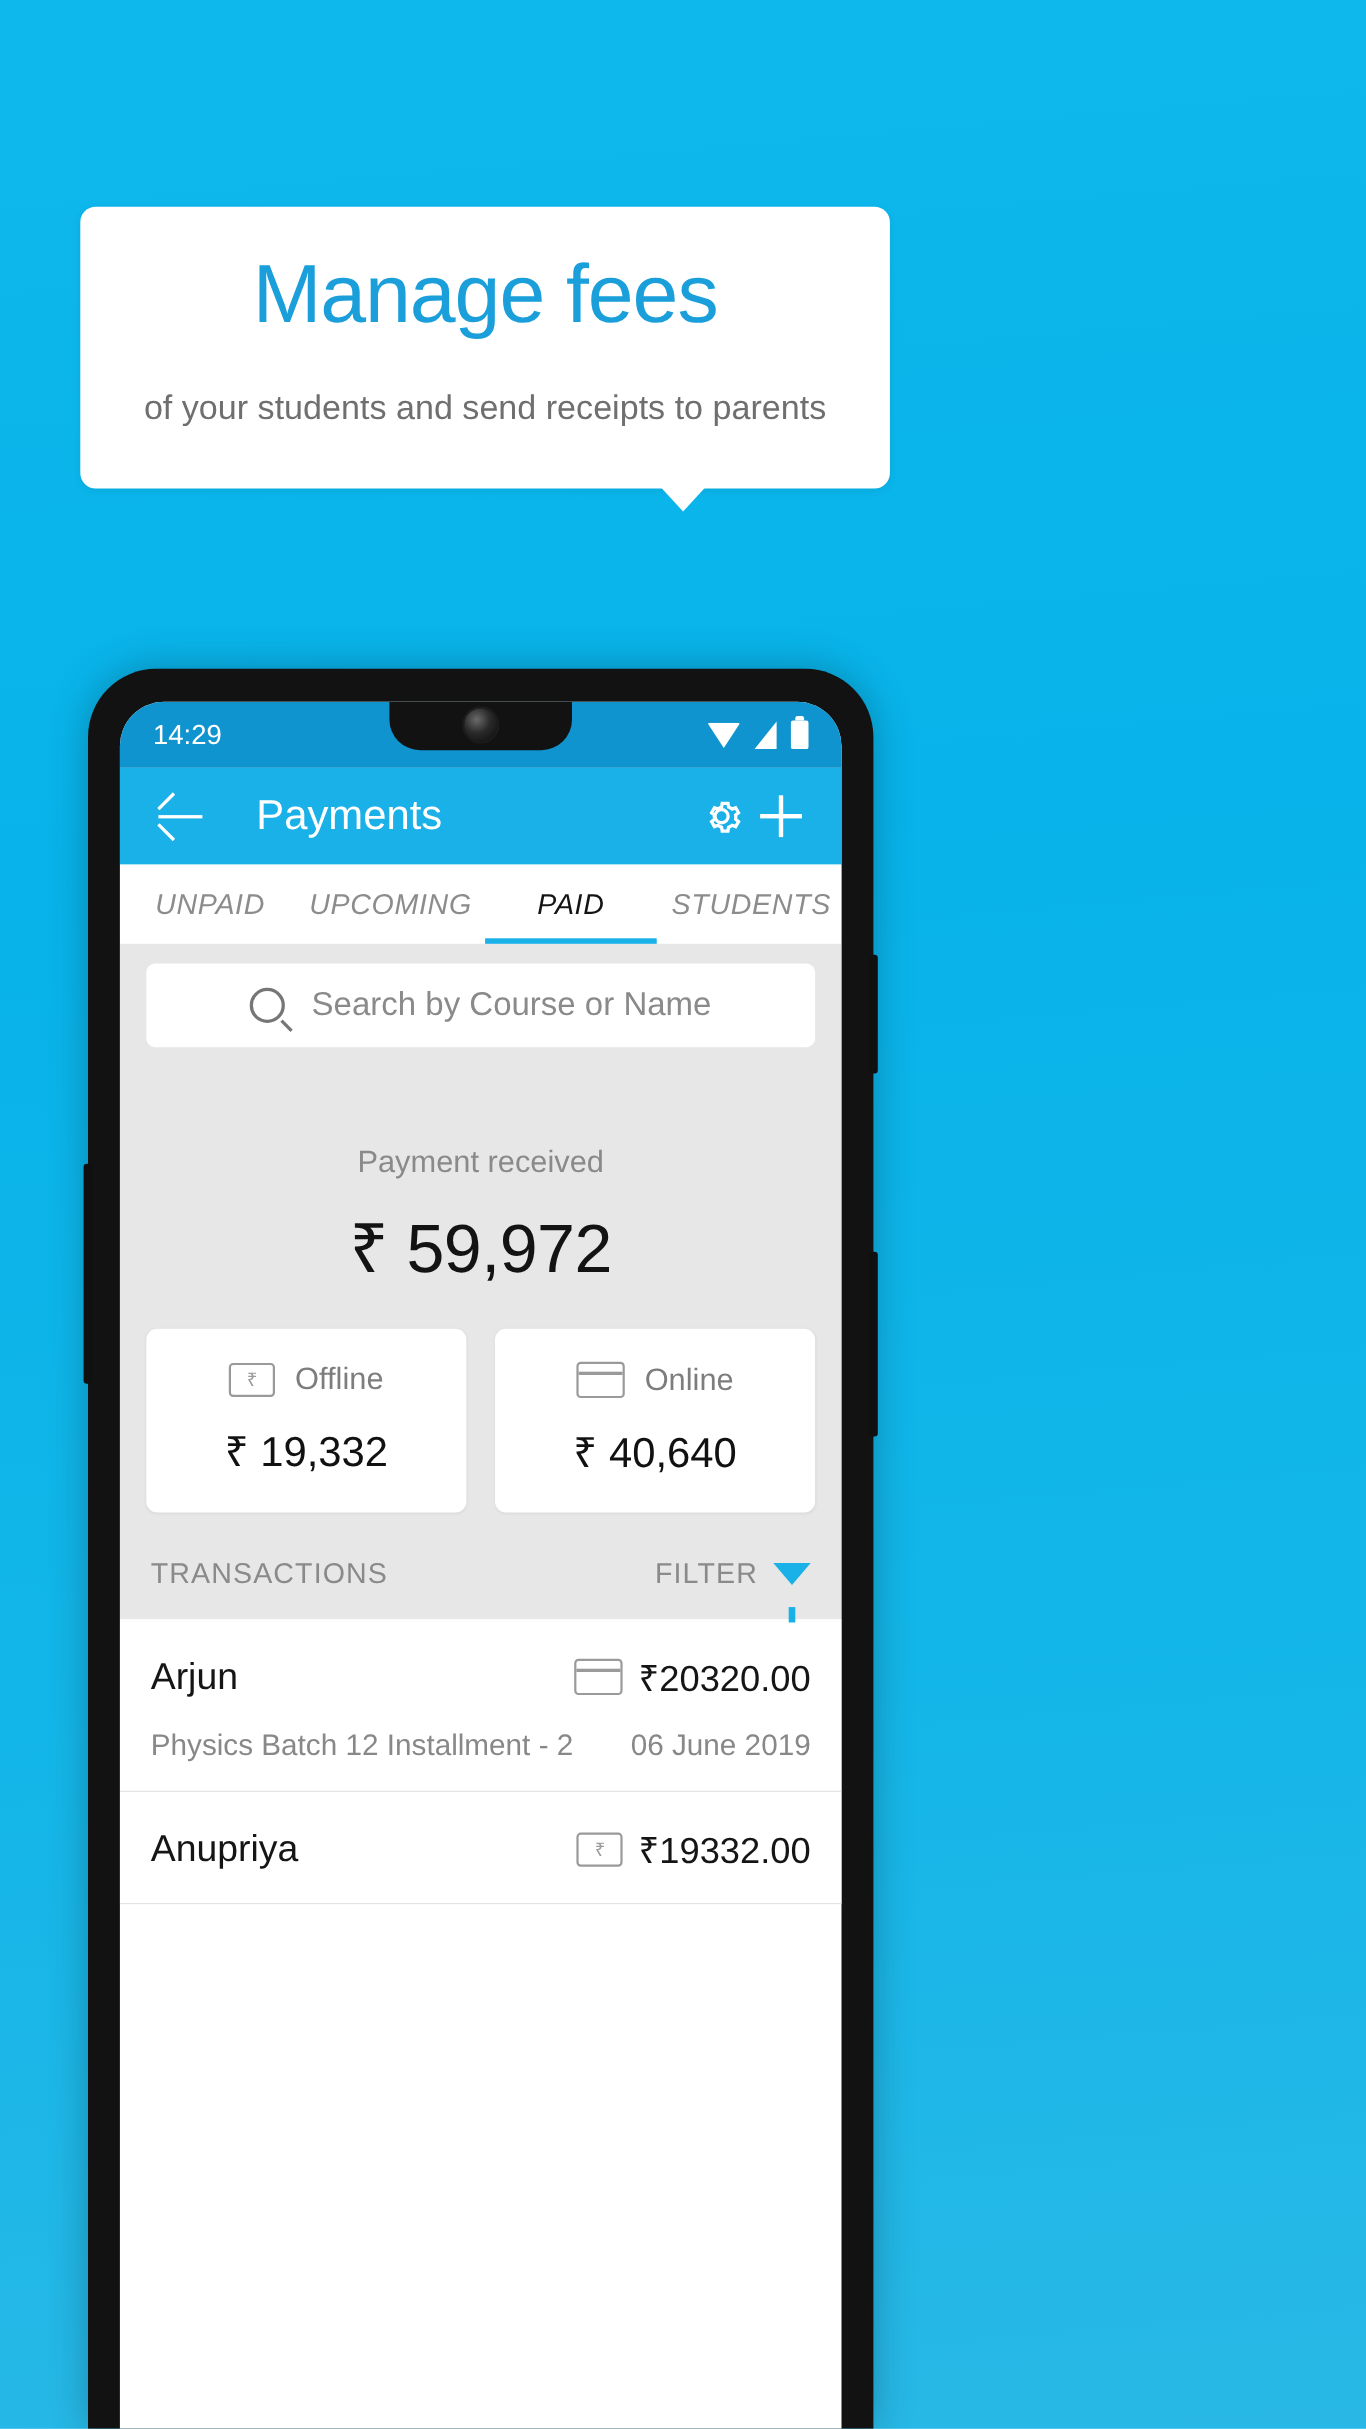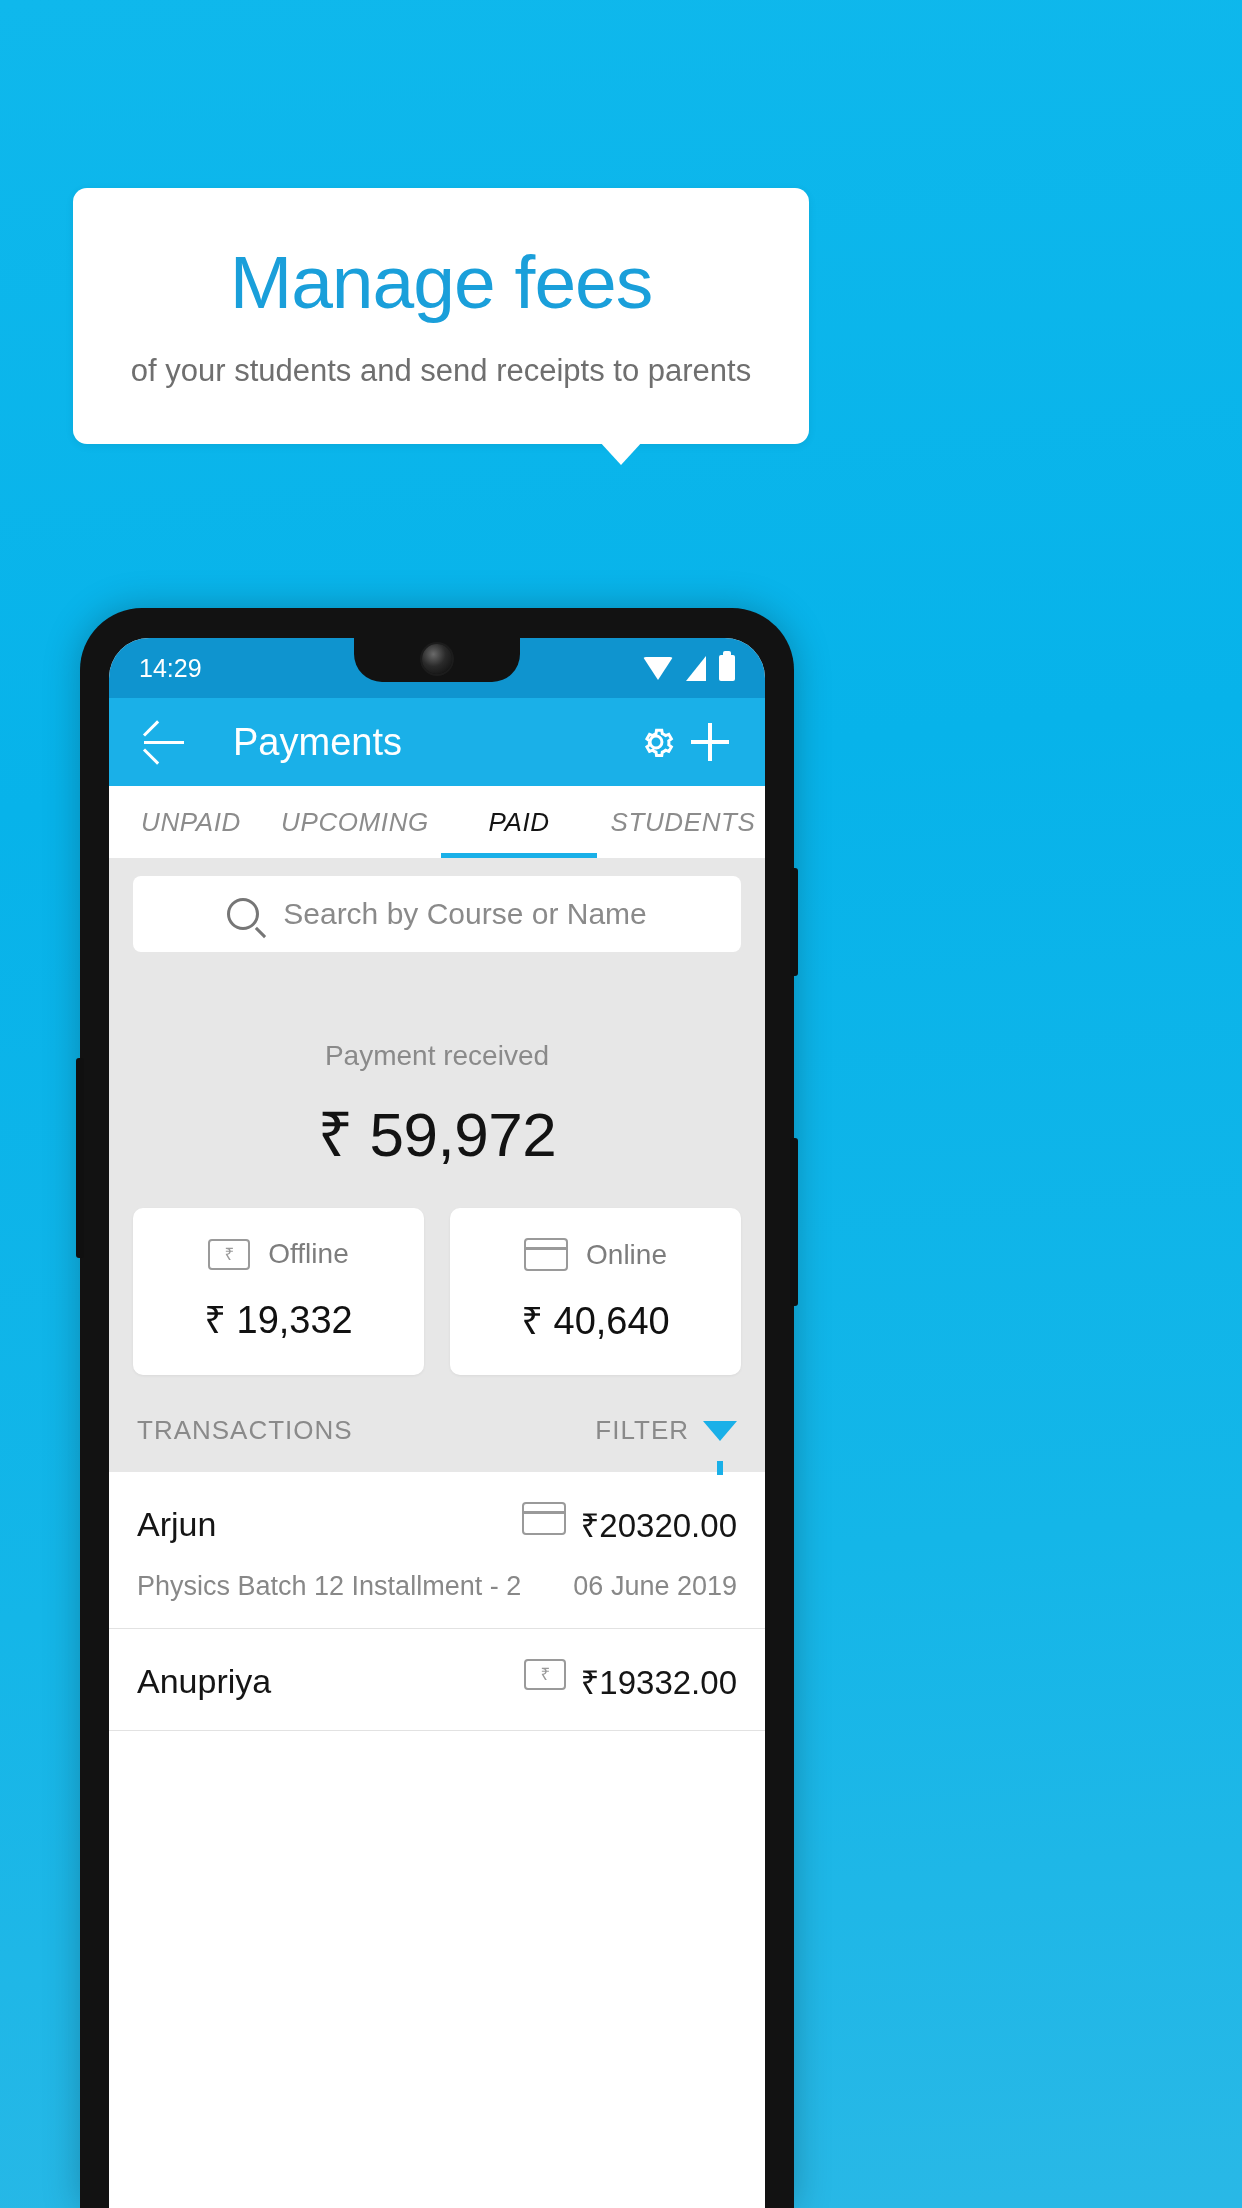--- a/index.html
+++ b/index.html
@@ -15,21 +15,21 @@
     position:absolute;left:73px;top:188px;width:736px;height:256px;
     background:#fff;border-radius:14px;
     display:flex;flex-direction:column;align-items:center;justify-content:center;
     box-shadow:0 2px 8px rgba(0,0,0,.07);
   }
   .callout-title{
     color:#1a9fda;font-size:75px;font-weight:400;letter-spacing:-1px;
     line-height:1;margin:0 0 34px 0;
   }
   .callout-sub{
-    color:#6f6f6f;font-size:31px;font-weight:400;line-height:1;margin:1px;
+    color:#6f6f6f;font-size:31px;font-weight:400;line-height:1;margin:16px;
   }
   .callout-tail{
     position:absolute;left:50%;transform:translateX(-50%);top:429px;
     width:0;height:0;border-left:33px solid transparent;border-right:33px solid transparent;
     border-top:36px solid #fff;
   }
 
   
   .phone{
     position:absolute;left:80px;top:608px;width:714px;height:1600px;
@@ -136,21 +136,21 @@
   .trow-label{font-size:26px;color:#8a8a8a;letter-spacing:1px;}
   .filter-wrap{display:flex;align-items:center;gap:14px;}
   .funnel{width:0;height:0;border-left:17px solid transparent;border-right:17px solid transparent;border-top:20px solid #1ab0e8;position:relative;}
   .funnel:after{content:"";position:absolute;left:-3px;top:20px;width:6px;height:14px;background:#1ab0e8;}
 
   
   .txlist{background:#fff;}
   .tx{padding:30px 28px 26px 28px;border-bottom:1px solid #e2e2e2;}
   .tx-top{display:flex;align-items:center;justify-content:space-between;}
   .tx-name{font-size:34px;color:#151515;}
-  .tx-amt-wrap{display:flex;align-items:flex-start;gap:14px;}
+  .tx-amt-wrap{display:flex;align-items:center;gap:14px;}
   .tx-amt{font-size:33px;color:#151515;}
   .tx-bot{display:flex;align-items:center;justify-content:space-between;margin-top:24px;}
   .tx-desc{font-size:27px;color:#888;}
   .tx-date{font-size:27px;color:#888;}
 </style>
 </head>
 <body>
 
 <div class="callout">
   <div class="callout-title">Manage fees</div>

